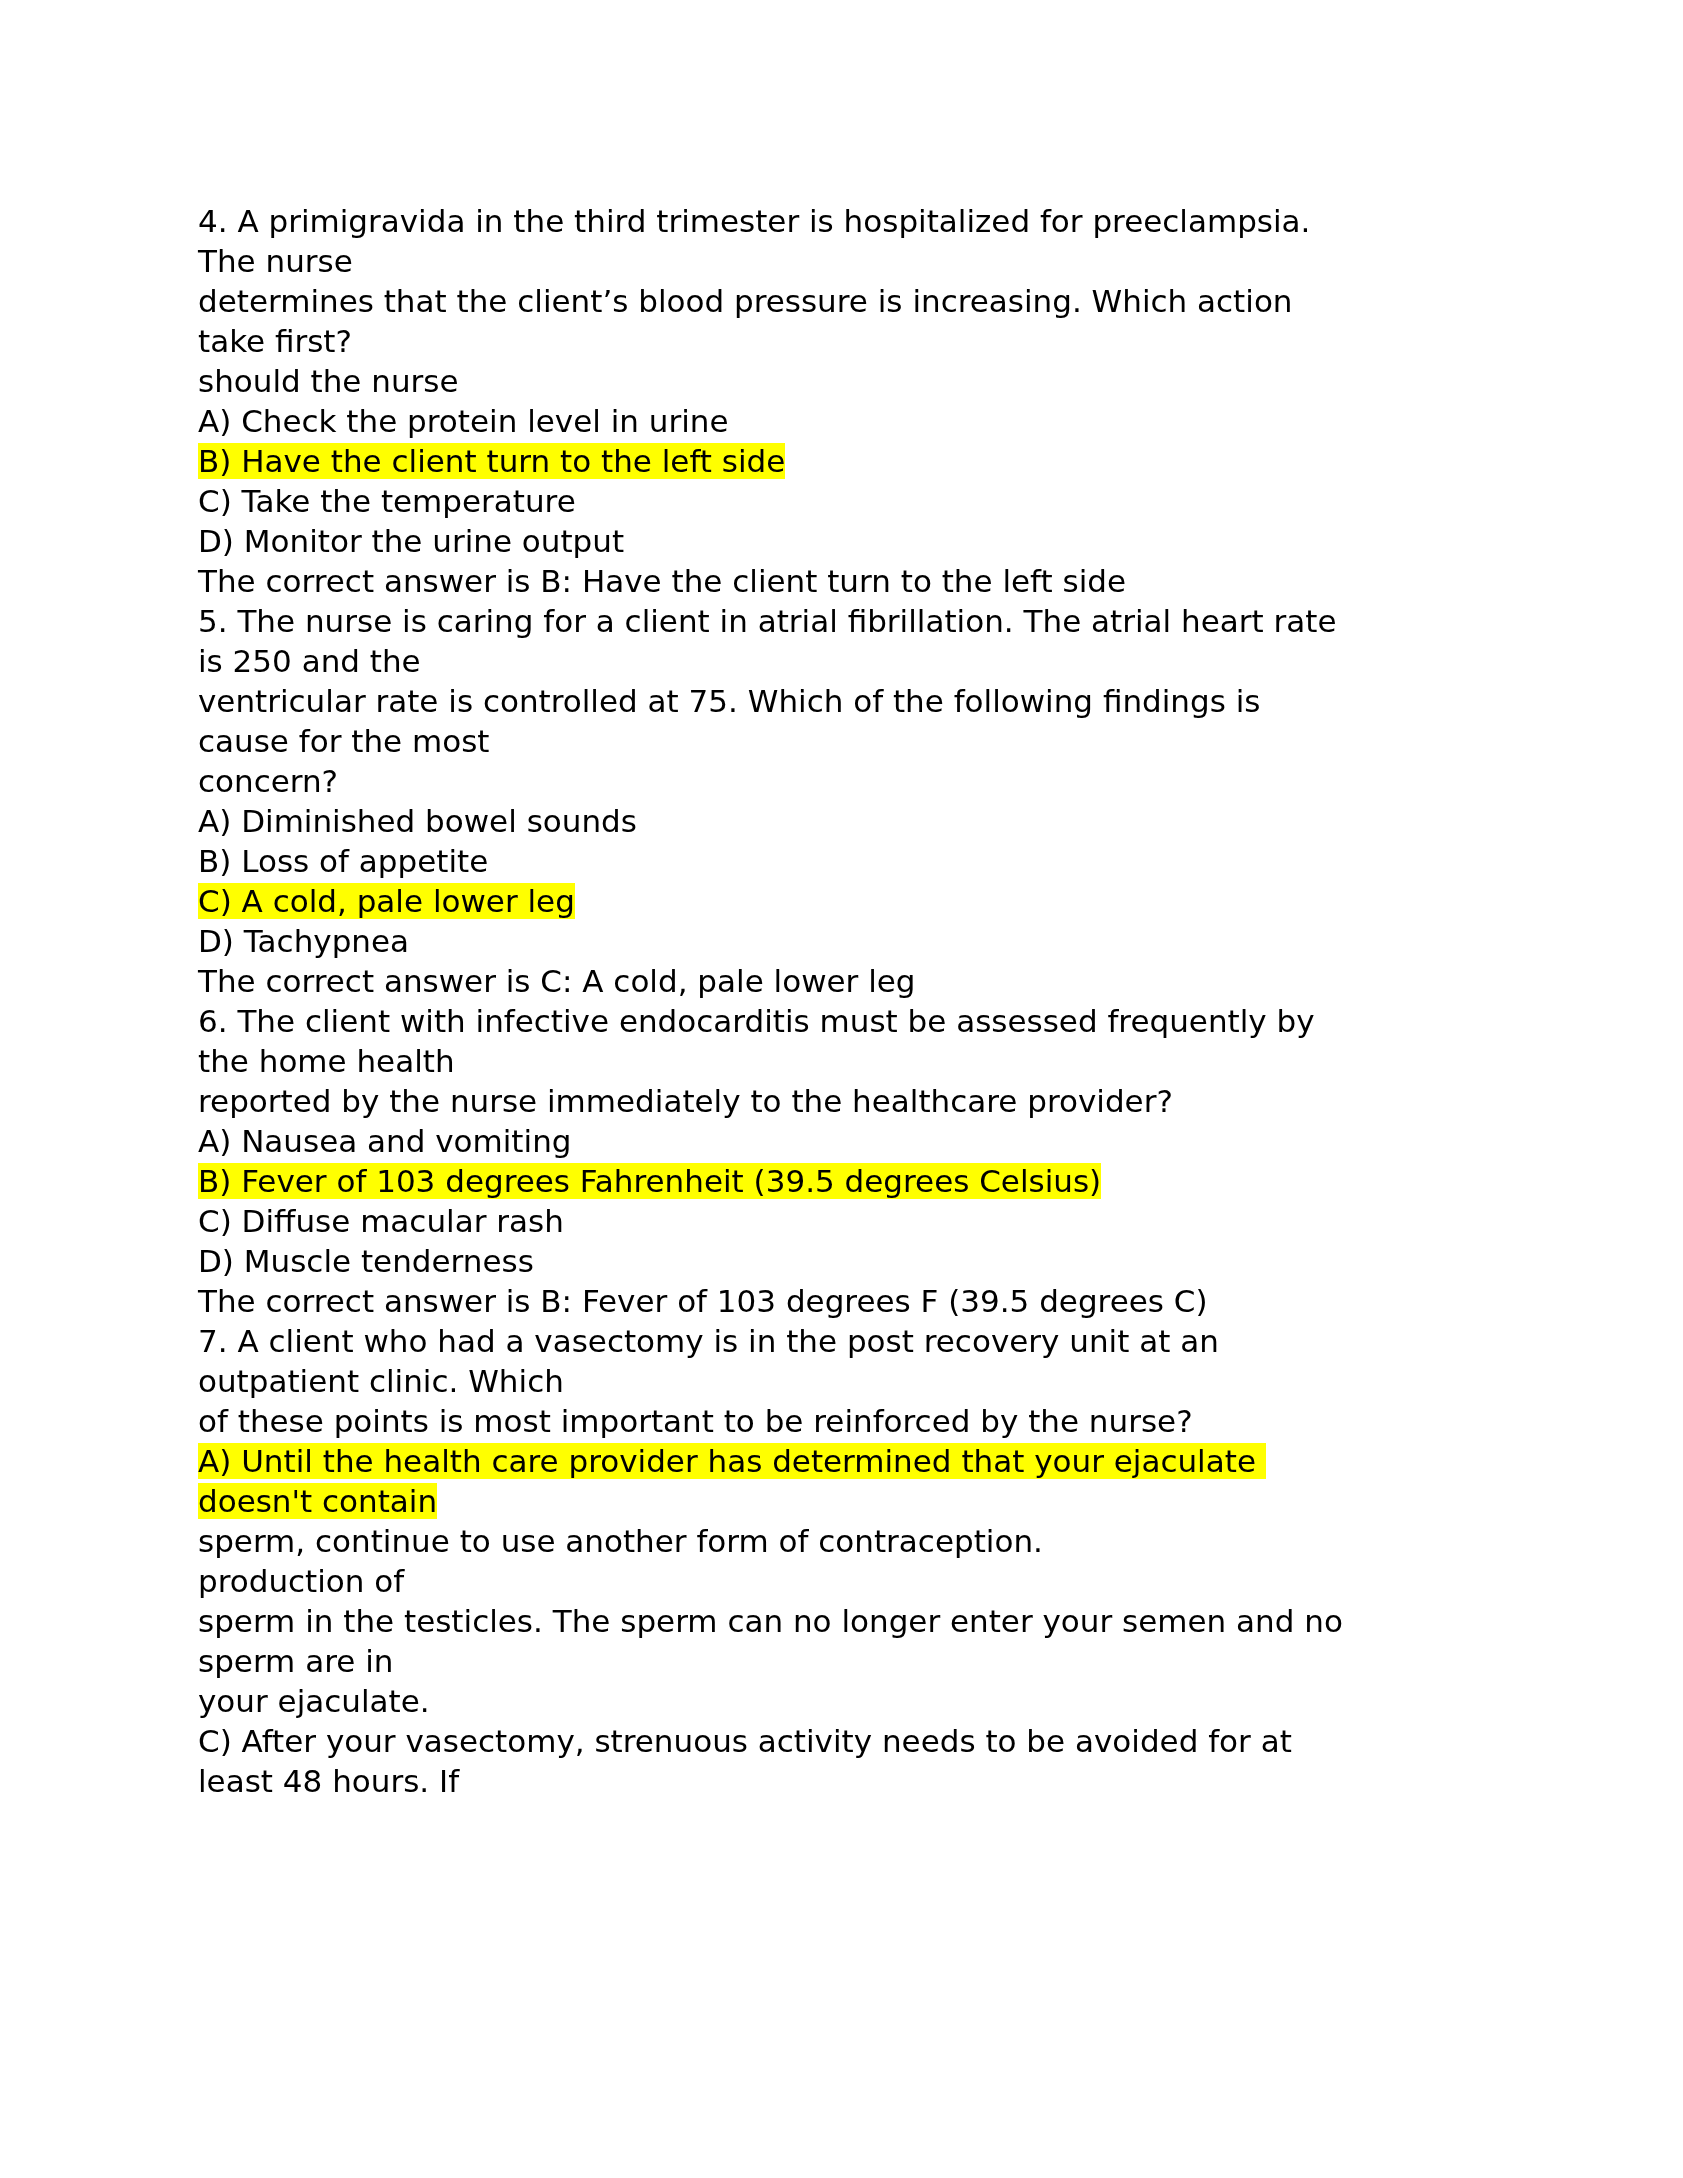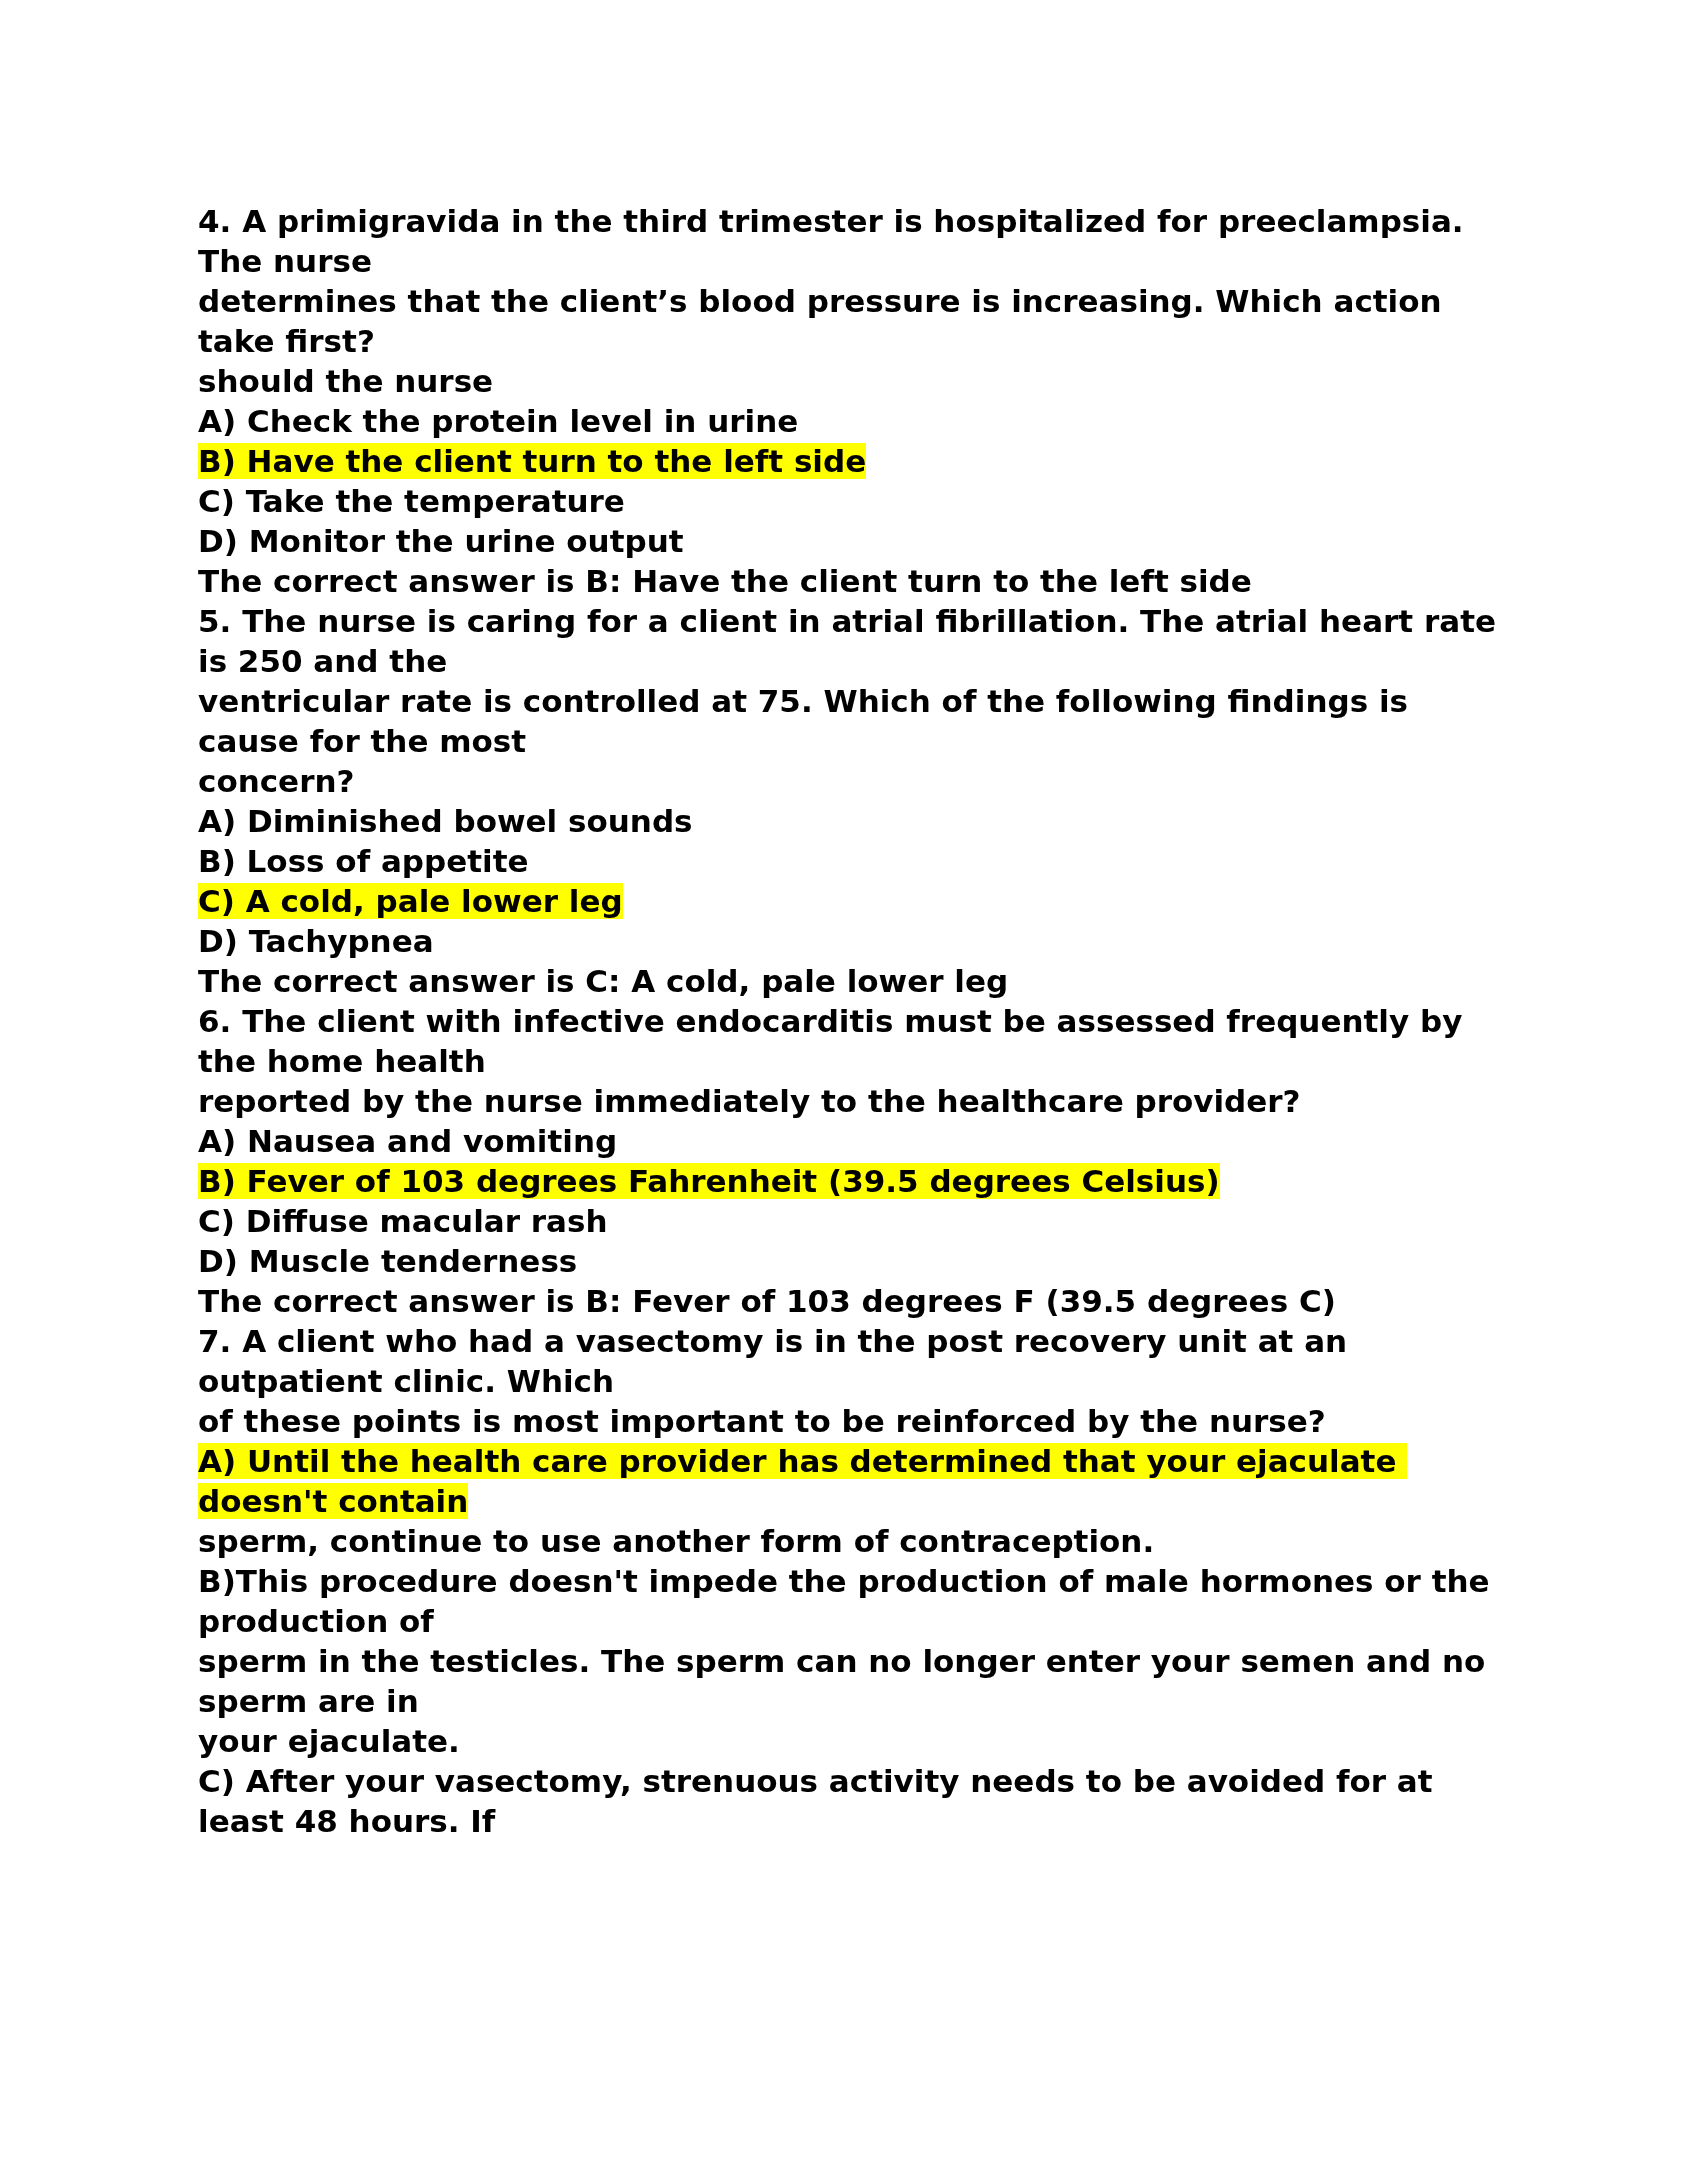--- a/index.html
+++ b/index.html
@@ -7,21 +7,21 @@
   .page {
     position: absolute;
     left: 198px;
     top: 201px;
     width: 1287px;
     font-family: "DejaVu Sans", sans-serif;
     font-size: 31px;
     line-height: 40px;
     color: #000000;
   }
-  .line { display: block; white-space: pre; font-weight: bold; }
+  .line { display: block; white-space: pre; }
   .hl { background: #ffff00; text-align: center; }
 </style>
 </head>
 <body>
 
 <div class="page">
   <span class="line"><span>4. A primigravida in the third trimester is hospitalized for preeclampsia.</span></span>
   <span class="line"><span>The nurse</span></span>
   <span class="line"><span>determines that the client’s blood pressure is increasing. Which action</span></span>
   <span class="line"><span>take first?</span></span>
@@ -51,21 +51,20 @@
   <span class="line"><span>C) Diffuse macular rash</span></span>
   <span class="line"><span>D) Muscle tenderness</span></span>
   <span class="line"><span>The correct answer is B: Fever of 103 degrees F (39.5 degrees C)</span></span>
 
   <span class="line"><span>7. A client who had a vasectomy is in the post recovery unit at an</span></span>
   <span class="line"><span>outpatient clinic. Which</span></span>
   <span class="line"><span>of these points is most important to be reinforced by the nurse?</span></span>
   <span class="line"><span class="hl">A) Until the health care provider has determined that your ejaculate </span></span>
   <span class="line"><span class="hl">doesn't contain</span></span>
   <span class="line"><span>sperm, continue to use another form of contraception.</span></span>
-  <span class="line"><span>B)This procedure doesn't impede the production of male hormones or the</span></span>
   <span class="line"><span>production of</span></span>
   <span class="line"><span>sperm in the testicles. The sperm can no longer enter your semen and no</span></span>
   <span class="line"><span>sperm are in</span></span>
   <span class="line"><span>your ejaculate.</span></span>
   <span class="line"><span>C) After your vasectomy, strenuous activity needs to be avoided for at</span></span>
   <span class="line"><span>least 48 hours. If</span></span>
 </div>
 
 
 </body></html>

